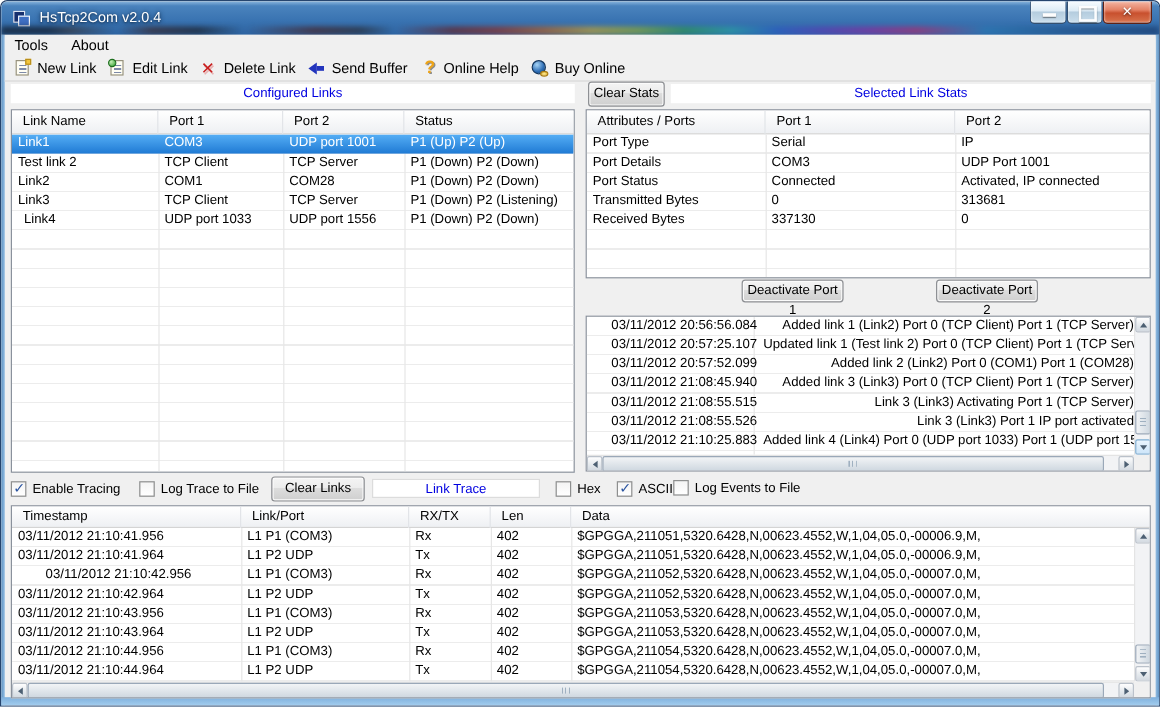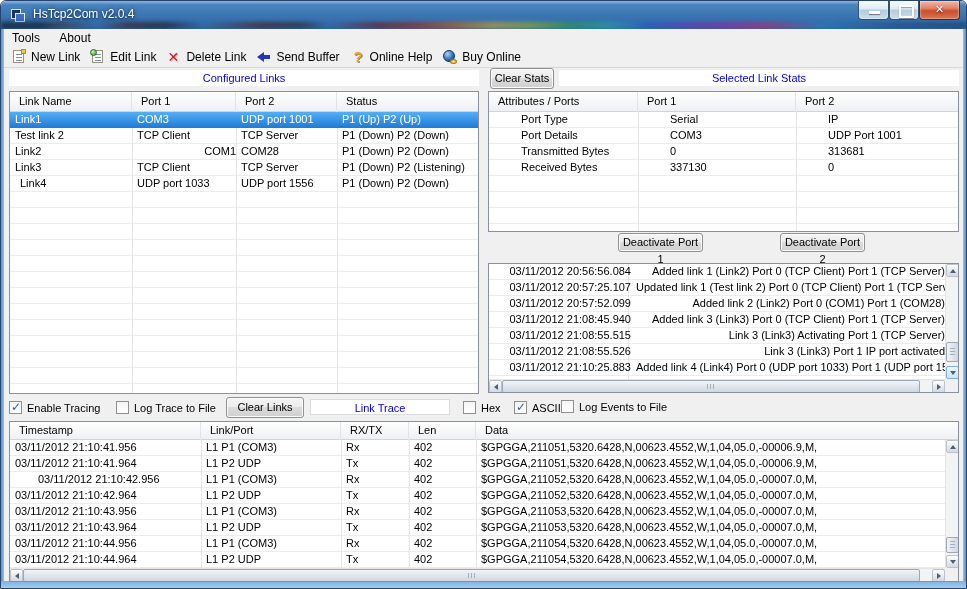--- a/index.html
+++ b/index.html
@@ -171,35 +171,36 @@
   <div class="lv" style="left:8px; top:90px; width:470px; height:303px;">
     <div class="lv-header">
       <span class="lv-hcell" style="width:122px">Link Name</span><span class="lv-hcell" style="width:104px">Port 1</span><span class="lv-hcell" style="width:101px">Port 2</span><span class="lv-hcell" style="width:140px; border-right:none;">Status</span>
     </div>
     <div class="lv-body" style="top:20px;" id="links-body">
       <div class="csep" style="left:122px"></div>
         <div class="csep" style="left:226px"></div>
         <div class="csep" style="left:327px"></div>
     <div class="lv-row sel"><span class="lv-cell" style="width: 122px;">Link1</span><span class="lv-cell" style="width: 104px;">COM3</span><span class="lv-cell" style="width: 101px;">UDP port 1001</span><span class="lv-cell" style="width: 139px;">P1 (Up) P2 (Up)</span></div>
         <div class="lv-row"><span class="lv-cell" style="width: 122px;">Test link 2</span><span class="lv-cell" style="width: 104px;">TCP Client</span><span class="lv-cell" style="width: 101px;">TCP Server</span><span class="lv-cell" style="width: 139px;">P1 (Down) P2 (Down)</span></div>
-        <div class="lv-row"><span class="lv-cell" style="width: 122px;">Link2</span><span class="lv-cell" style="width: 104px; text-align: right;">COM1</span><span class="lv-cell" style="width: 101px;">COM28</span><span class="lv-cell" style="width: 139px;">P1 (Down) P2 (Down)</span></div>
+        <div class="lv-row"><span class="lv-cell" style="width: 122px;">Link2</span><span class="lv-cell" style="width: 104px;">COM1</span><span class="lv-cell" style="width: 101px;">COM28</span><span class="lv-cell" style="width: 139px;">P1 (Down) P2 (Down)</span></div>
         <div class="lv-row"><span class="lv-cell" style="width: 122px;">Link3</span><span class="lv-cell" style="width: 104px;">TCP Client</span><span class="lv-cell" style="width: 101px;">TCP Server</span><span class="lv-cell" style="width: 139px;">P1 (Down) P2 (Listening)</span></div>
         <div class="lv-row"><span class="lv-cell" style="width: 122px; padding-left: 10px;">Link4</span><span class="lv-cell" style="width: 104px;">UDP port 1033</span><span class="lv-cell" style="width: 101px;">UDP port 1556</span><span class="lv-cell" style="width: 139px;">P1 (Down) P2 (Down)</span></div>
       </div>
   </div>
 
   <div class="lv" style="left:487px; top:90px; width:471px; height:141px;">
     <div class="lv-header">
       <span class="lv-hcell" style="width:149px">Attributes / Ports</span><span class="lv-hcell" style="width:158px">Port 1</span><span class="lv-hcell" style="width:160px; border-right:none;">Port 2</span>
     </div>
-    <div class="lv-body" style="top:20px;padding-left:27px;" id="stats-body">
+    <div class="lv-body" style="top:20px;" id="stats-body">
       <div class="csep" style="left:149px"></div>
         <div class="csep" style="left:307px"></div>
     <div class="lv-row"><span class="lv-cell" style="width: 149px;">Port Type</span><span class="lv-cell" style="width: 158px;">Serial</span><span class="lv-cell" style="width: 158px;">IP</span></div>
         <div class="lv-row"><span class="lv-cell" style="width: 149px;">Port Details</span><span class="lv-cell" style="width: 158px;">COM3</span><span class="lv-cell" style="width: 158px;">UDP Port 1001</span></div>
+        <div class="lv-row"><span class="lv-cell" style="width: 149px;">Port Status</span><span class="lv-cell" style="width: 158px;">Connected</span><span class="lv-cell" style="width: 158px;">Activated, IP connected</span></div>
         <div class="lv-row"><span class="lv-cell" style="width: 149px;">Transmitted Bytes</span><span class="lv-cell" style="width: 158px;">0</span><span class="lv-cell" style="width: 158px;">313681</span></div>
         <div class="lv-row"><span class="lv-cell" style="width: 149px;">Received Bytes</span><span class="lv-cell" style="width: 158px;">337130</span><span class="lv-cell" style="width: 158px;">0</span></div>
       </div>
   </div>
 
   <div class="btn" style="left:617px; top:232px; width:85px; height:19px; line-height:17px;">Deactivate Port 1</div>
   <div class="btn" style="left:779px; top:232px; width:85px; height:19px; line-height:17px;">Deactivate Port 2</div>
 
   <div class="lv" style="left:487px; top:262px; width:471px; height:130px;">
     <div class="lv-body" style="top:0; right:13px; bottom:13px;text-align:right;" id="evlog-body">

